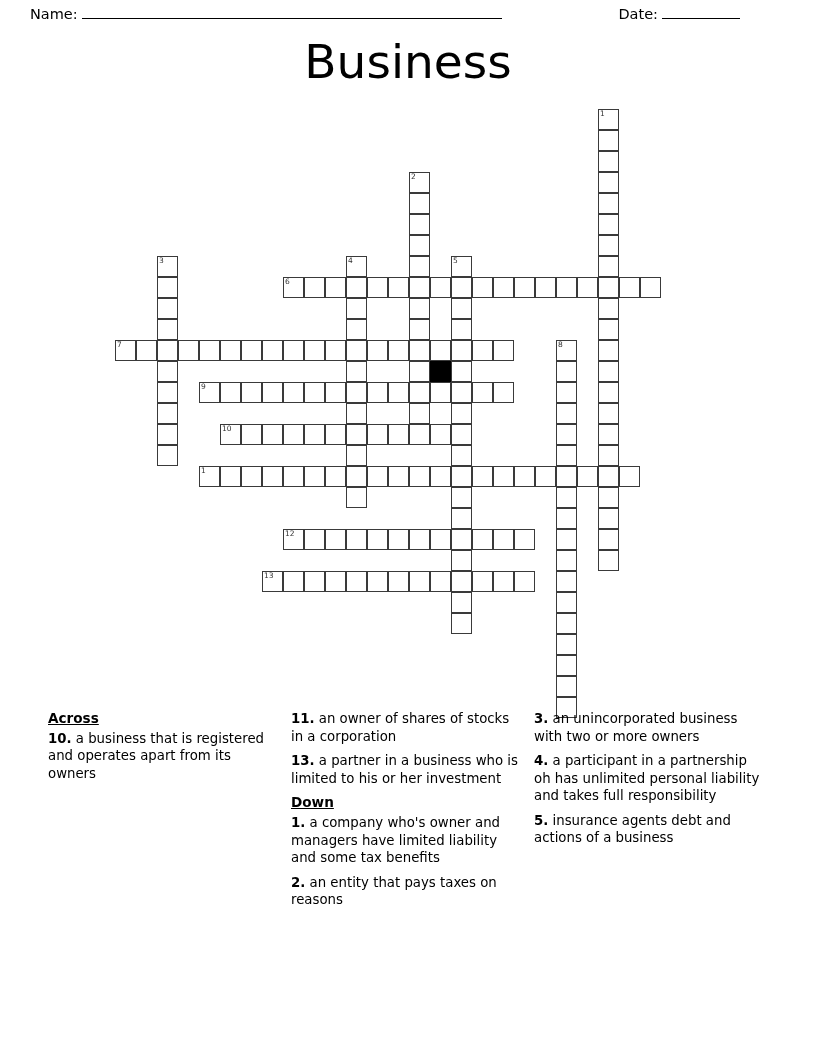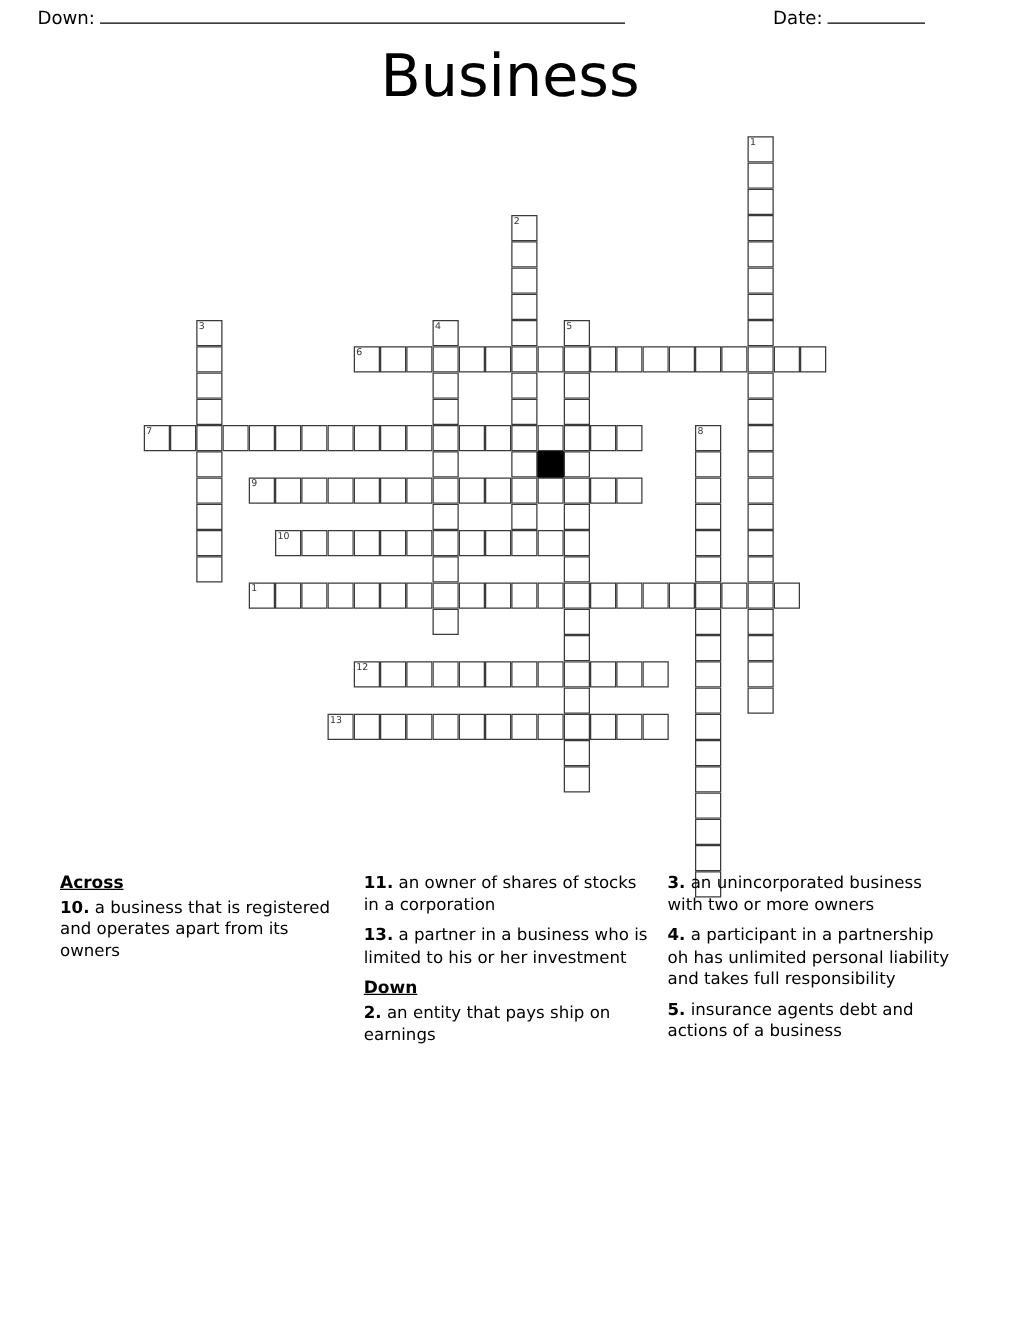--- a/index.html
+++ b/index.html
@@ -78,39 +78,40 @@
     display: flex;
     gap: 0px;
     padding: 0 40px 0 48px;
     font-size: 13.3px;
     line-height: 1.32;
   }
   .clue-col {
     width: 243px;
     flex: 0 0 243px;
     padding-right: 12px;
+    margin-top: 12px;
   }
   .clue-heading {
     font-weight: bold;
     text-decoration: underline;
     margin: 0 0 2px 0;
     font-size: 13.6px;
   }
   .clue {
     margin: 0 0 7px 0;
   }
   .clue-num {
     font-weight: bold;
   }
 </style>
 </head>
 <body>
 
 <div class="hdr">
-  <span class="hdr-label">Down:</span>
+  <span class="hdr-label">Name:</span>
   <span class="hdr-rule rule-name"></span>
   <span class="hdr-spacer"></span>
   <span class="hdr-label">Date:</span>
   <span class="hdr-rule rule-date"></span>
 </div>
 
 <div class="title">Business</div>
 
 <div id="grid">
     <div class="cell" style="left: 283px; top: 277px;">
@@ -338,22 +339,26 @@
     <div class="clue">
       <span class="clue-num">11.</span>
       <span>an owner of shares of stocks in a corporation</span>
     </div>
     <div class="clue">
       <span class="clue-num">13.</span>
       <span>a partner in a business who is limited to his or her investment</span>
     </div>
     <div class="clue-heading">Down</div>
     <div class="clue">
+      <span class="clue-num">1.</span>
+      <span>a company who's owner and managers have limited liability and some tax benefits</span>
+    </div>
+    <div class="clue">
       <span class="clue-num">2.</span>
-      <span>an entity that pays ship on earnings</span>
+      <span>an entity that pays taxes on reasons</span>
     </div>
   </div>
 
   <div class="clue-col">
     <div class="clue">
       <span class="clue-num">3.</span>
       <span>an unincorporated business with two or more owners</span>
     </div>
     <div class="clue">
       <span class="clue-num">4.</span>

